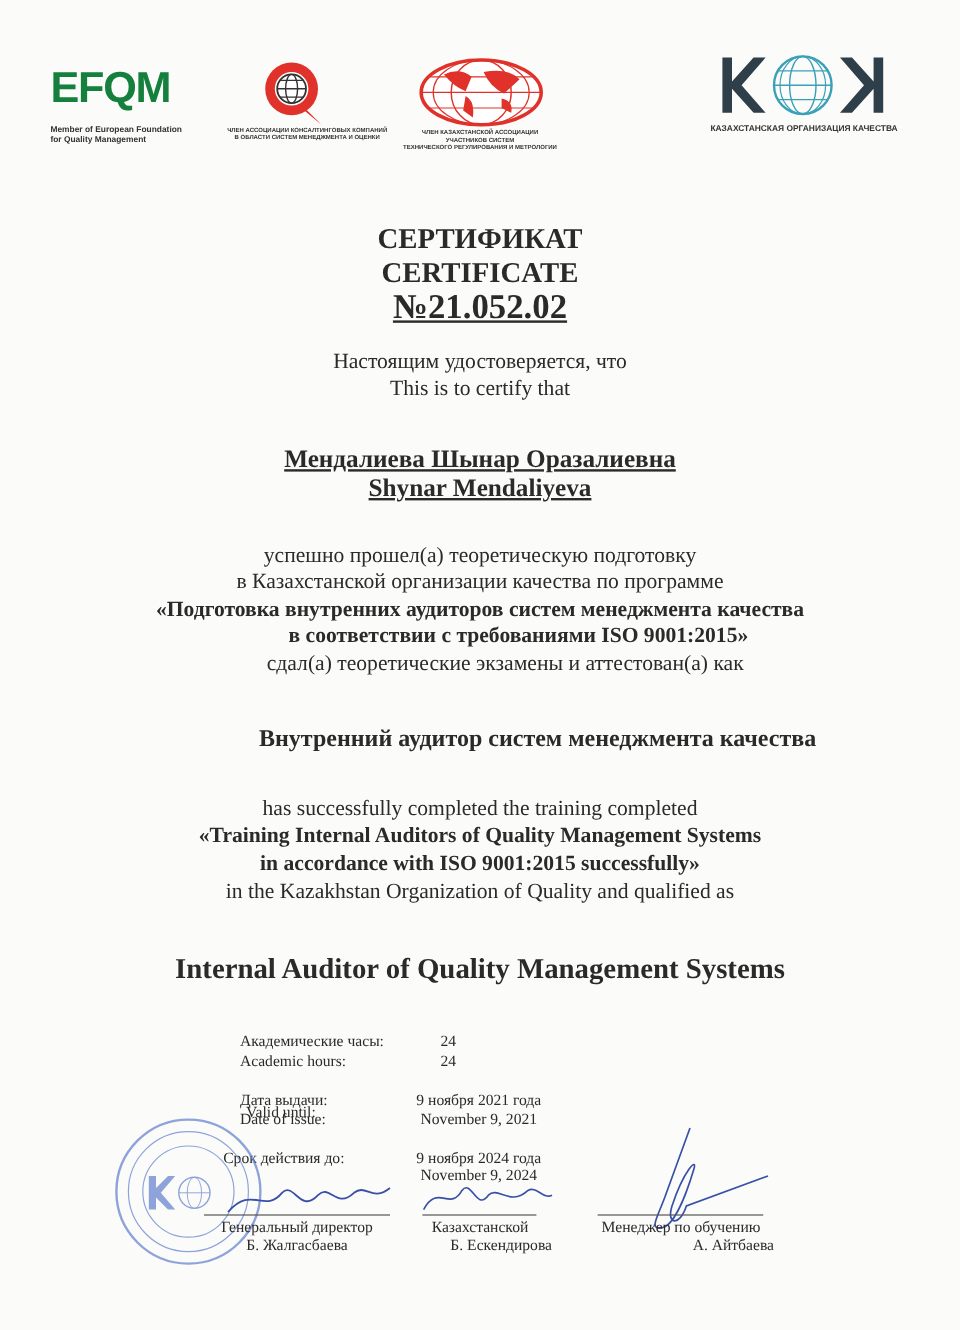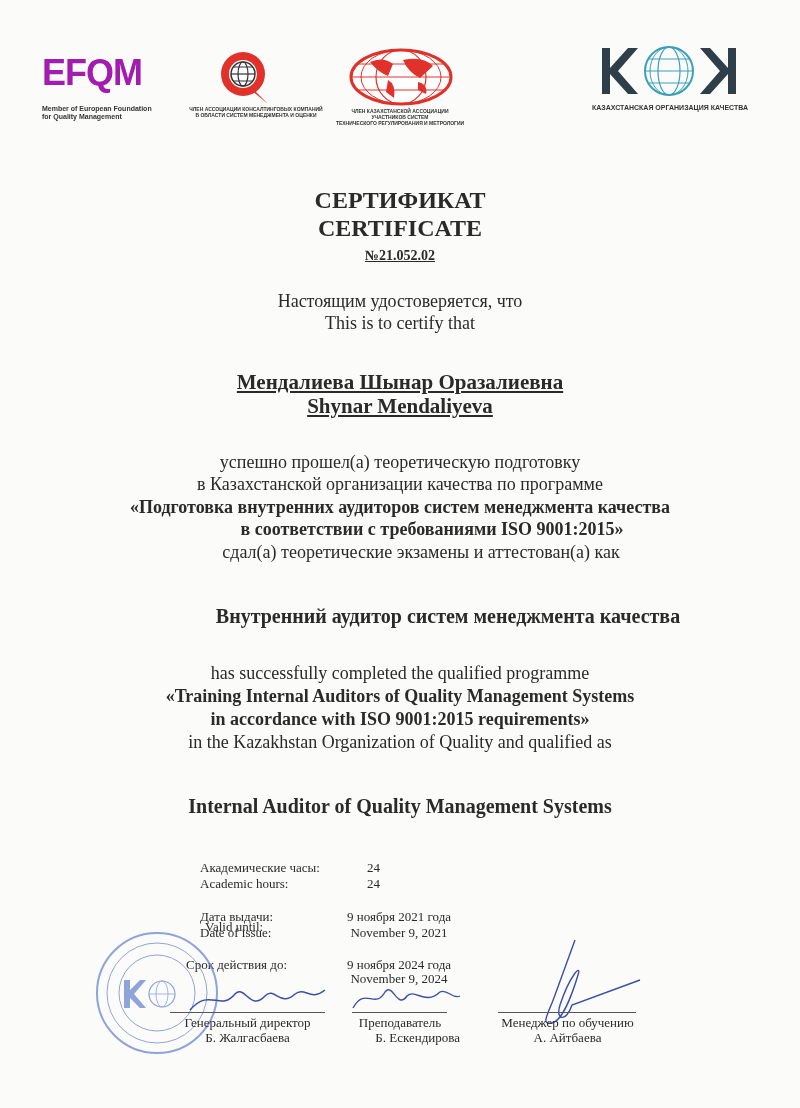--- a/index.html
+++ b/index.html
@@ -1,20 +1,20 @@
 <!DOCTYPE html>
 <html><head>
 <meta charset="utf-8">
 <style>
   html,body{margin:0;padding:0;}
   body{width:800px;height:1108px;background:#fbfbf9;position:relative;overflow:hidden;font-family:"Liberation Serif",serif;color:#2a2a2a;}
   .abs{position:absolute;}
   .center{position:absolute;left:0;width:800px;text-align:center;}
   .logo-cap{font-family:"Liberation Sans",sans-serif;font-weight:bold;color:#333;}
-  .efqm-word{font-family:"Liberation Sans",sans-serif;font-weight:900;font-size:36px;color:#a21caf;letter-spacing:-1px;}
+  .efqm-word{font-family:"Liberation Sans",sans-serif;font-weight:900;font-size:36px;color:#15803d;letter-spacing:-1px;}
   .title{font-weight:bold;font-size:24px;line-height:28px;}
   .txt{font-size:18px;line-height:21px;}
   .bold{font-weight:bold;}
   .name{font-weight:bold;font-size:21px;line-height:24px;text-decoration:underline;}
   .tbl{font-size:13px;line-height:15px;}
   .sig-line{position:absolute;height:1px;background:#555;}
 </style>
 </head>
 <body>
 
@@ -63,42 +63,42 @@
   <ellipse cx="71" cy="27" rx="19" ry="24" fill="none" stroke="#3aa0b8" stroke-width="1"></ellipse>
   <line x1="47" y1="27" x2="95" y2="27" stroke="#3aa0b8" stroke-width="1.2"></line>
   <line x1="50" y1="15" x2="92" y2="15" stroke="#3aa0b8" stroke-width="1"></line>
   <line x1="50" y1="39" x2="92" y2="39" stroke="#3aa0b8" stroke-width="1"></line>
   <path d="M138 4 H130 V24 L112 4 H102 L122 27 L102 50 H112 L130 30 V50 H138 Z" fill="#2f3f4a"></path>
 </svg>
 <div class="abs logo-cap" style="left:586px;top:104px;width:168px;text-align:center;font-size:7px;">КАЗАХСТАНСКАЯ ОРГАНИЗАЦИЯ КАЧЕСТВА</div>
 
 <div class="center title" style="top:186px;">СЕРТИФИКАТ</div>
 <div class="center title" style="top:214px;">CERTIFICATE</div>
-<div class="center title" style="top:242px;text-decoration:underline;font-size:14px;">№21.052.02</div>
+<div class="center title" style="top:242px;text-decoration:underline;font-size:29px;">№21.052.02</div>
 
 <div class="center txt" style="top:291px;">Настоящим удостоверяется, что</div>
 <div class="center txt" style="top:313px;">This is to certify that</div>
 
 <div class="center name" style="top:370px;">Мендалиева Шынар Оразалиевна</div>
 <div class="center name" style="top:394px;">Shynar Mendaliyeva</div>
 
 <div class="center txt" style="top:452px;">успешно прошел(а) теоретическую подготовку</div>
 <div class="center txt" style="top:474px;">в Казахстанской организации качества по программе</div>
 <div class="center txt bold" style="top:497px;">«Подготовка внутренних аудиторов систем менеджмента качества</div>
 <div class="center txt bold" style="top:519px;margin-left:32px;">в соответствии с требованиями ISO 9001:2015»</div>
 <div class="center txt" style="top:542px;margin-left:21px;">сдал(а) теоретические экзамены и аттестован(а) как</div>
 
 <div class="center bold" style="top:605px;font-size:20px;margin-left:48px;">Внутренний аудитор систем менеджмента качества</div>
 
-<div class="center txt" style="top:663px;">has successfully completed the qualified programme</div>
+<div class="center txt" style="top:663px;">has successfully completed the training completed</div>
 <div class="center txt bold" style="top:686px;">«Training Internal Auditors of Quality Management Systems</div>
-<div class="center txt bold" style="top:709px;">in accordance with ISO 9001:2015 requirements»</div>
+<div class="center txt bold" style="top:709px;">in accordance with ISO 9001:2015 successfully»</div>
 <div class="center txt" style="top:732px;">in the Kazakhstan Organization of Quality and qualified as</div>
 
-<div class="center bold" style="top:795px;font-size:20px;">Internal Auditor of Quality Management Systems</div>
+<div class="center bold" style="top:795px;font-size:24px;">Internal Auditor of Quality Management Systems</div>
 
 <div class="abs tbl" style="left:200px;top:860px;">Академические часы:</div>
 <div class="abs tbl" style="left:367px;top:860px;">24</div>
 <div class="abs tbl" style="left:200px;top:876px;">Academic hours:</div>
 <div class="abs tbl" style="left:367px;top:876px;">24</div>
 
 <div class="abs tbl" style="left:200px;top:909px;">Дата выдачи:</div>
 <div class="abs tbl" style="left:344px;top:909px;width:110px;text-align:center;">9 ноября 2021 года</div>
 <div class="abs tbl" style="left:200px;top:925px;">Date of issue:</div>
 <div class="abs tbl" style="left:344px;top:925px;width:110px;text-align:center;">November 9, 2021</div>
@@ -122,21 +122,21 @@
   <path d="M10 28 C30 5 40 30 55 12 C65 2 70 30 85 14 C95 4 100 26 115 12 C125 4 130 20 145 8" fill="none" stroke="#3a4fa8" stroke-width="1.5"></path>
 </svg>
 <div class="sig-line" style="left:170px;top:1012px;width:155px;"></div>
 <div class="abs tbl" style="left:160px;top:1015px;width:175px;text-align:center;">Генеральный директор</div>
 <div class="abs tbl" style="left:160px;top:1030px;width:175px;text-align:center;">Б. Жалгасбаева</div>
 
 <svg class="abs" style="left:345px;top:982px" width="120" height="34">
   <path d="M8 26 C20 4 30 28 40 10 C48 0 52 28 62 14 C70 6 80 24 95 10 C102 6 108 18 115 14" fill="none" stroke="#3a4fa8" stroke-width="1.4"></path>
 </svg>
 <div class="sig-line" style="left:352px;top:1012px;width:95px;"></div>
-<div class="abs tbl" style="left:340px;top:1015px;width:120px;text-align:center;">Преподаватель</div>
+<div class="abs tbl" style="left:340px;top:1015px;width:120px;text-align:center;">Казахстанской</div>
 <div class="abs tbl" style="left:340px;top:1030px;width:120px;text-align:right;">Б. Ескендирова</div>
 
 <svg class="abs" style="left:500px;top:935px" width="150" height="95">
   <path d="M75 5 L55 60 C48 80 40 90 52 88 C62 86 72 60 78 40 C82 28 70 40 60 70 C55 85 66 88 72 70 L140 45" fill="none" stroke="#3a4fa8" stroke-width="1.4"></path>
 </svg>
 <div class="sig-line" style="left:498px;top:1012px;width:138px;"></div>
 <div class="abs tbl" style="left:490px;top:1015px;width:155px;text-align:center;">Менеджер по обучению</div>
-<div class="abs tbl" style="left:490px;top:1030px;width:155px;text-align:center;">А. Айтбаева</div>
+<div class="abs tbl" style="left:490px;top:1030px;width:155px;text-align:right;">А. Айтбаева</div>
 
 </body></html>

